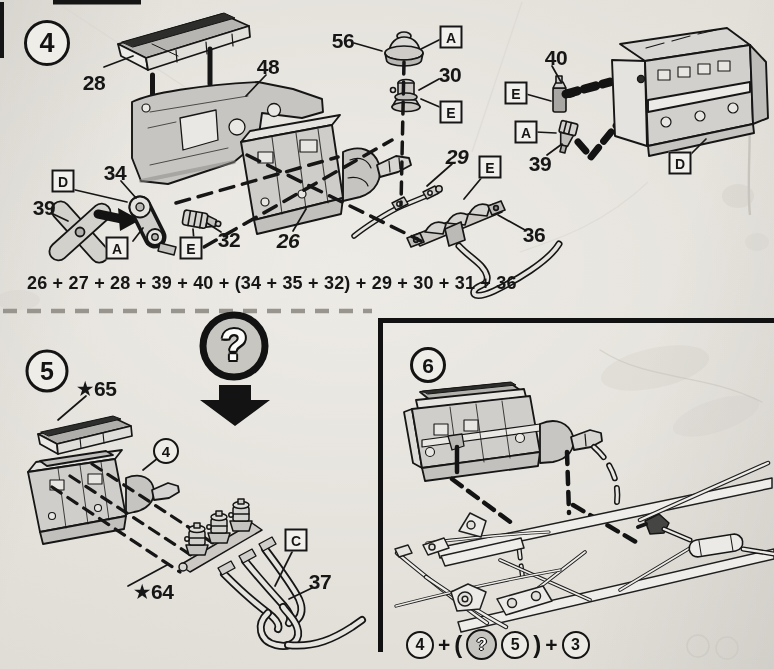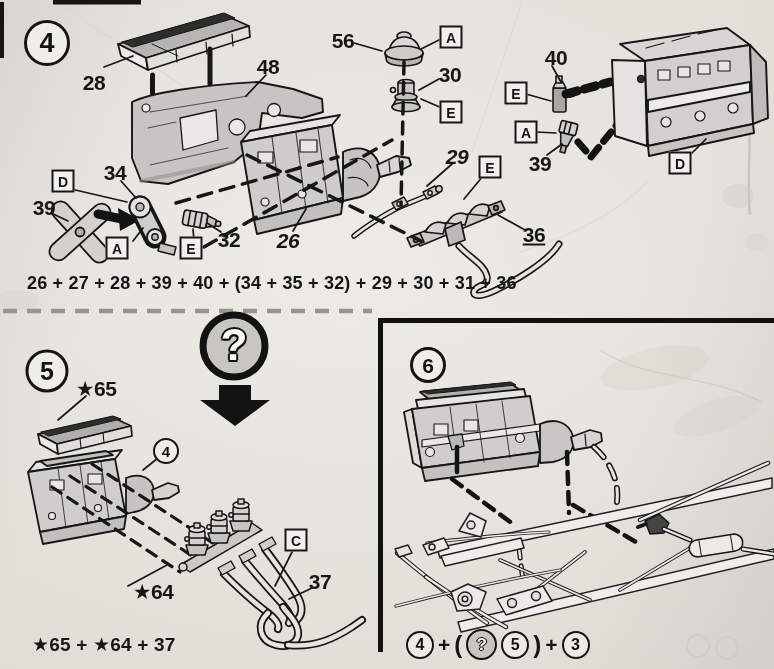--- a/index.html
+++ b/index.html
@@ -481,37 +481,36 @@
 <div class="stepc ref" style="left:166px;top:451px;">4</div>
 
 <div class="lbl" style="left:94px;top:69px;margin-top:13px;">28</div>
 <div class="lbl" style="left:268px;top:66px;">48</div>
 <div class="lbl" style="left:343px;top:40px;">56</div>
 <div class="lbl" style="left:450px;top:74px;">30</div>
 <div class="lbl" style="left:556px;top:57px;">40</div>
 <div class="lbl" style="left:540px;top:163px;">39</div>
 <div class="lbl" style="left:457px;top:156px;font-style:italic;">29</div>
 <div class="lbl" style="left:288px;top:240px;font-style:italic;">26</div>
-<div class="lbl" style="left:534px;top:234px;text-decoration:underline;">36</div>
+<div class="lbl" style="left:534px;top:234px;">36</div>
 <div class="lbl" style="left:115px;top:172px;">34</div>
 <div class="lbl" style="left:44px;top:207px;">39</div>
 <div class="lbl" style="left:229px;top:239px;">32</div>
 
 <div class="boxco" style="left:451px;top:37px;">A</div>
 <div class="boxco" style="left:451px;top:112px;">E</div>
 <div class="boxco" style="left:516px;top:93px;">E</div>
 <div class="boxco" style="left:526px;top:132px;">A</div>
 <div class="boxco" style="left:680px;top:163px;">D</div>
 <div class="boxco" style="left:490px;top:167px;">E</div>
 <div class="boxco" style="left:63px;top:181px;">D</div>
 <div class="boxco" style="left:117px;top:248px;">A</div>
 <div class="boxco" style="left:191px;top:248px;">E</div>
 
 <div class="formula" style="left:27px;top:274px;">26 + 27 + 28 + 39 + 40 + (34 + 35 + 32) + 29 + 30 + 31 + 36</div>
-<div class="formula" style="left:32px;top:635px;font-size:19px;">★65 + ★64 + 37</div>
 
 <div class="qbig" style="left:234px;top:346px;">?</div>
 
 <div class="lbl" style="left:96px;top:388px;">★65</div>
 <div class="lbl" style="left:113px;top:591px;margin-left:40px;">★64</div>
 <div class="lbl" style="left:320px;top:581px;">37</div>
 <div class="boxco" style="left:296px;top:540px;">C</div>
 
 <div class="f6row" style="left:406px;top:629px;">
   <span class="mini">4</span>

